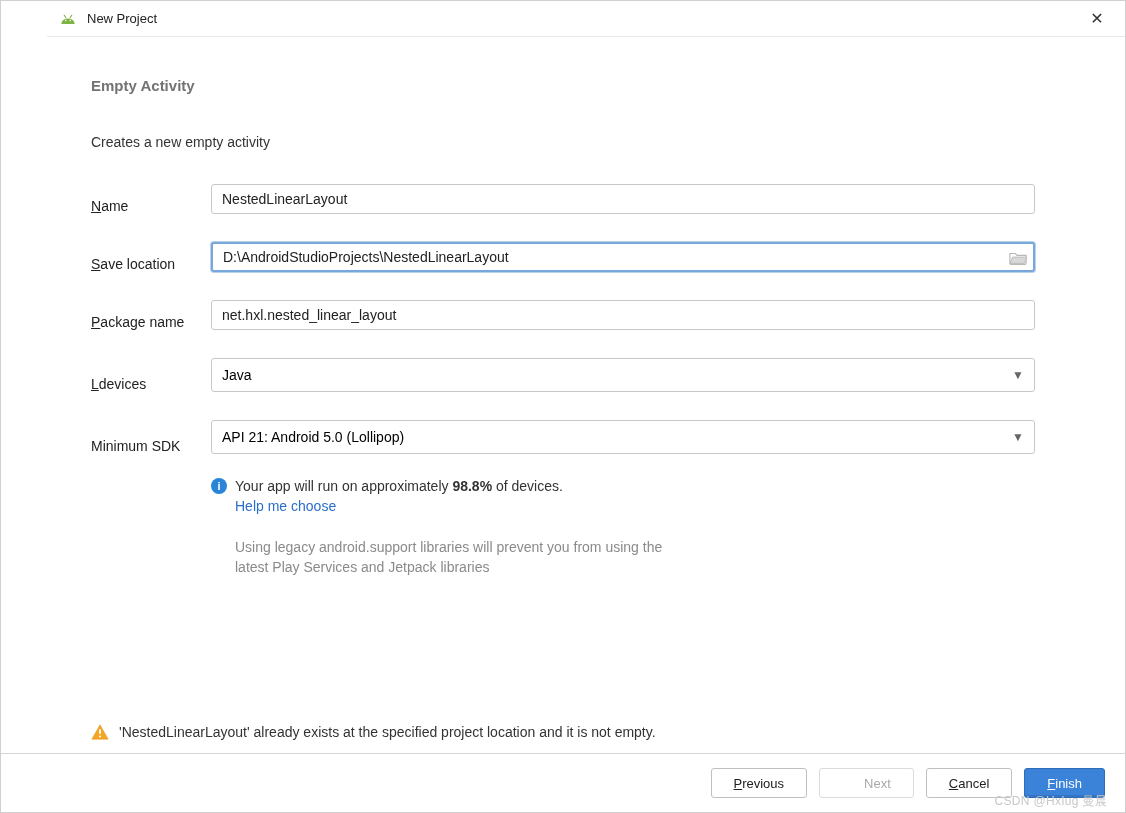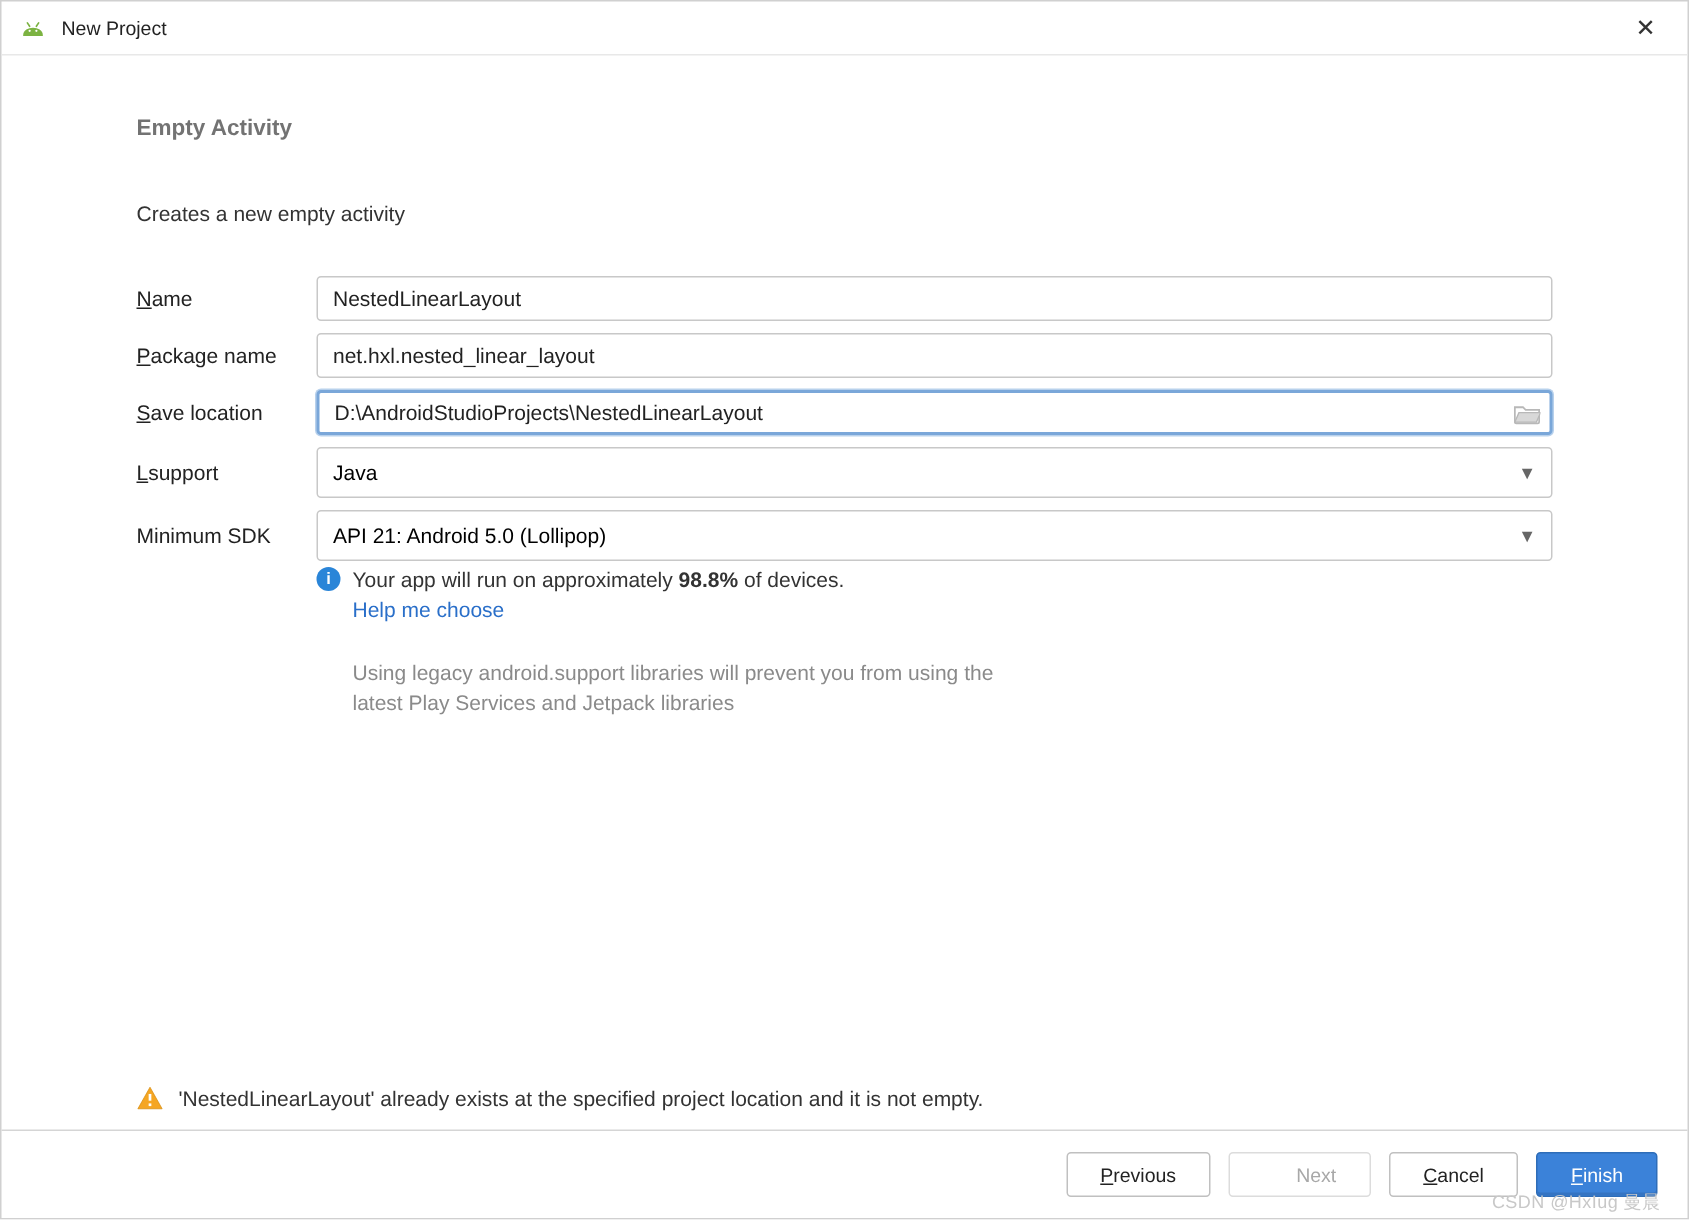--- a/index.html
+++ b/index.html
@@ -1,25 +1,25 @@
 <!DOCTYPE html>
 <html><head>
 <meta charset="utf-8">
 <style>
 * { box-sizing: border-box; margin: 0; padding: 0; font-family: "Segoe UI", Arial, sans-serif; }
 body { width: 1126px; height: 813px; background: #f5f5f5; overflow: hidden; }
 .window { width: 100%; height: 100%; background: #fff; border: 1px solid #d0d0d0; display: flex; flex-direction: column; }
-.titlebar { height: 36px; display: flex; align-items: center; padding: 0 12px; border-bottom: 1px solid #e8e8e8; }
+.titlebar { height: 36px; display: flex; align-items: center; padding: 0 12px; border-bottom: 1px solid #e8e8e8; margin-left: 46px; }
 .titlebar .logo { margin-right: 10px; display:flex; align-items:center;}
 .titlebar .title { font-size: 13px; color: #222; flex: 1; }
 .titlebar .close { width: 32px; height: 32px; display:flex; align-items:center; justify-content:center; font-size: 16px; color:#333; cursor:pointer;}
 .content { flex: 1; padding: 40px 90px 10px 90px; overflow:auto; }
 .heading { font-weight: 700; font-size: 15px; color:#737373; margin-bottom: 40px; }
 .subtle { color:#333; font-size:14px; margin-bottom: 34px; }
-.row { display: flex; align-items: center; margin-bottom: 8px; }
+.row { display: flex; align-items: flex-end; margin-bottom: 28px; }
 .row .lbl { width: 120px; font-size: 14px; color: #222; }
 .row .lbl .ul { text-decoration: underline; }
 .field { flex: 1; display:flex; align-items:center; }
 .textinput { width: 100%; height: 30px; border: 1px solid #c8c8c8; border-radius: 3px; padding: 0 10px; font-size: 14px; background:#fff; color:#222; }
 .textinput.focus { border: 2px solid #7aa7d9; outline: none; box-shadow: 0 0 0 1px #b8d1ec;}
 .browse-icon { position:absolute; right:8px; color:#aaa; }
 .save-wrap { position: relative; flex:1;}
 .select { width: 100%; height: 34px; border: 1px solid #c8c8c8; border-radius: 3px; padding: 0 10px; background:#fff; font-size:14px; display:flex; align-items:center; justify-content:space-between; cursor:pointer; }
 .chev { color:#666; font-size:12px; }
 .info-block { margin-left: 120px; margin-top: -4px; margin-bottom: 22px; }
@@ -60,41 +60,41 @@
     <div class="subtle">Creates a new empty activity</div>
 
     <div class="row">
       <div class="lbl"><span class="ul">N</span><span>ame</span></div>
       <div class="field">
           <input class="textinput" value="NestedLinearLayout" style="">
         </div>
     </div>
 
     <div class="row">
-      <div class="lbl"><span class="ul">P</span><span>ackage name</span></div>
-      <div class="field">
-          <input class="textinput" value="net.hxl.nested_linear_layout" style="">
-        </div>
-    </div>
-
-    <div class="row">
       <div class="lbl"><span class="ul">S</span><span>ave location</span></div>
       <div class="save-wrap">
         <input class="textinput focus" style="padding-right: 32px;" value="D:\AndroidStudioProjects\NestedLinearLayout">
         <span class="browse-icon" style="top:8px;">
           <svg width="18" height="16" viewBox="0 0 20 16">
               <path d="M1 3 h6 l2 2 h10 v9 a1 1 0 0 1 -1 1 h-16 a1 1 0 0 1 -1 -1 z" fill="none" stroke="#b8b8b8" stroke-width="1.3"></path>
               <path d="M1 14 L4 7 h16 l-3 7 z" fill="#d8d8d8" stroke="#b8b8b8" stroke-width="1"></path>
             </svg>
         </span>
       </div>
     </div>
 
     <div class="row">
-      <div class="lbl"><span class="ul">L</span><span>support</span></div>
+      <div class="lbl"><span class="ul">P</span><span>ackage name</span></div>
+      <div class="field">
+          <input class="textinput" value="net.hxl.nested_linear_layout" style="">
+        </div>
+    </div>
+
+    <div class="row">
+      <div class="lbl"><span class="ul">L</span><span>devices</span></div>
       <div class="field">
         <div class="select">
           <span>Java</span>
           <span class="chev">▼</span>
         </div>
       </div>
     </div>
 
     <div class="row">
       <div class="lbl">Minimum SDK</div>

